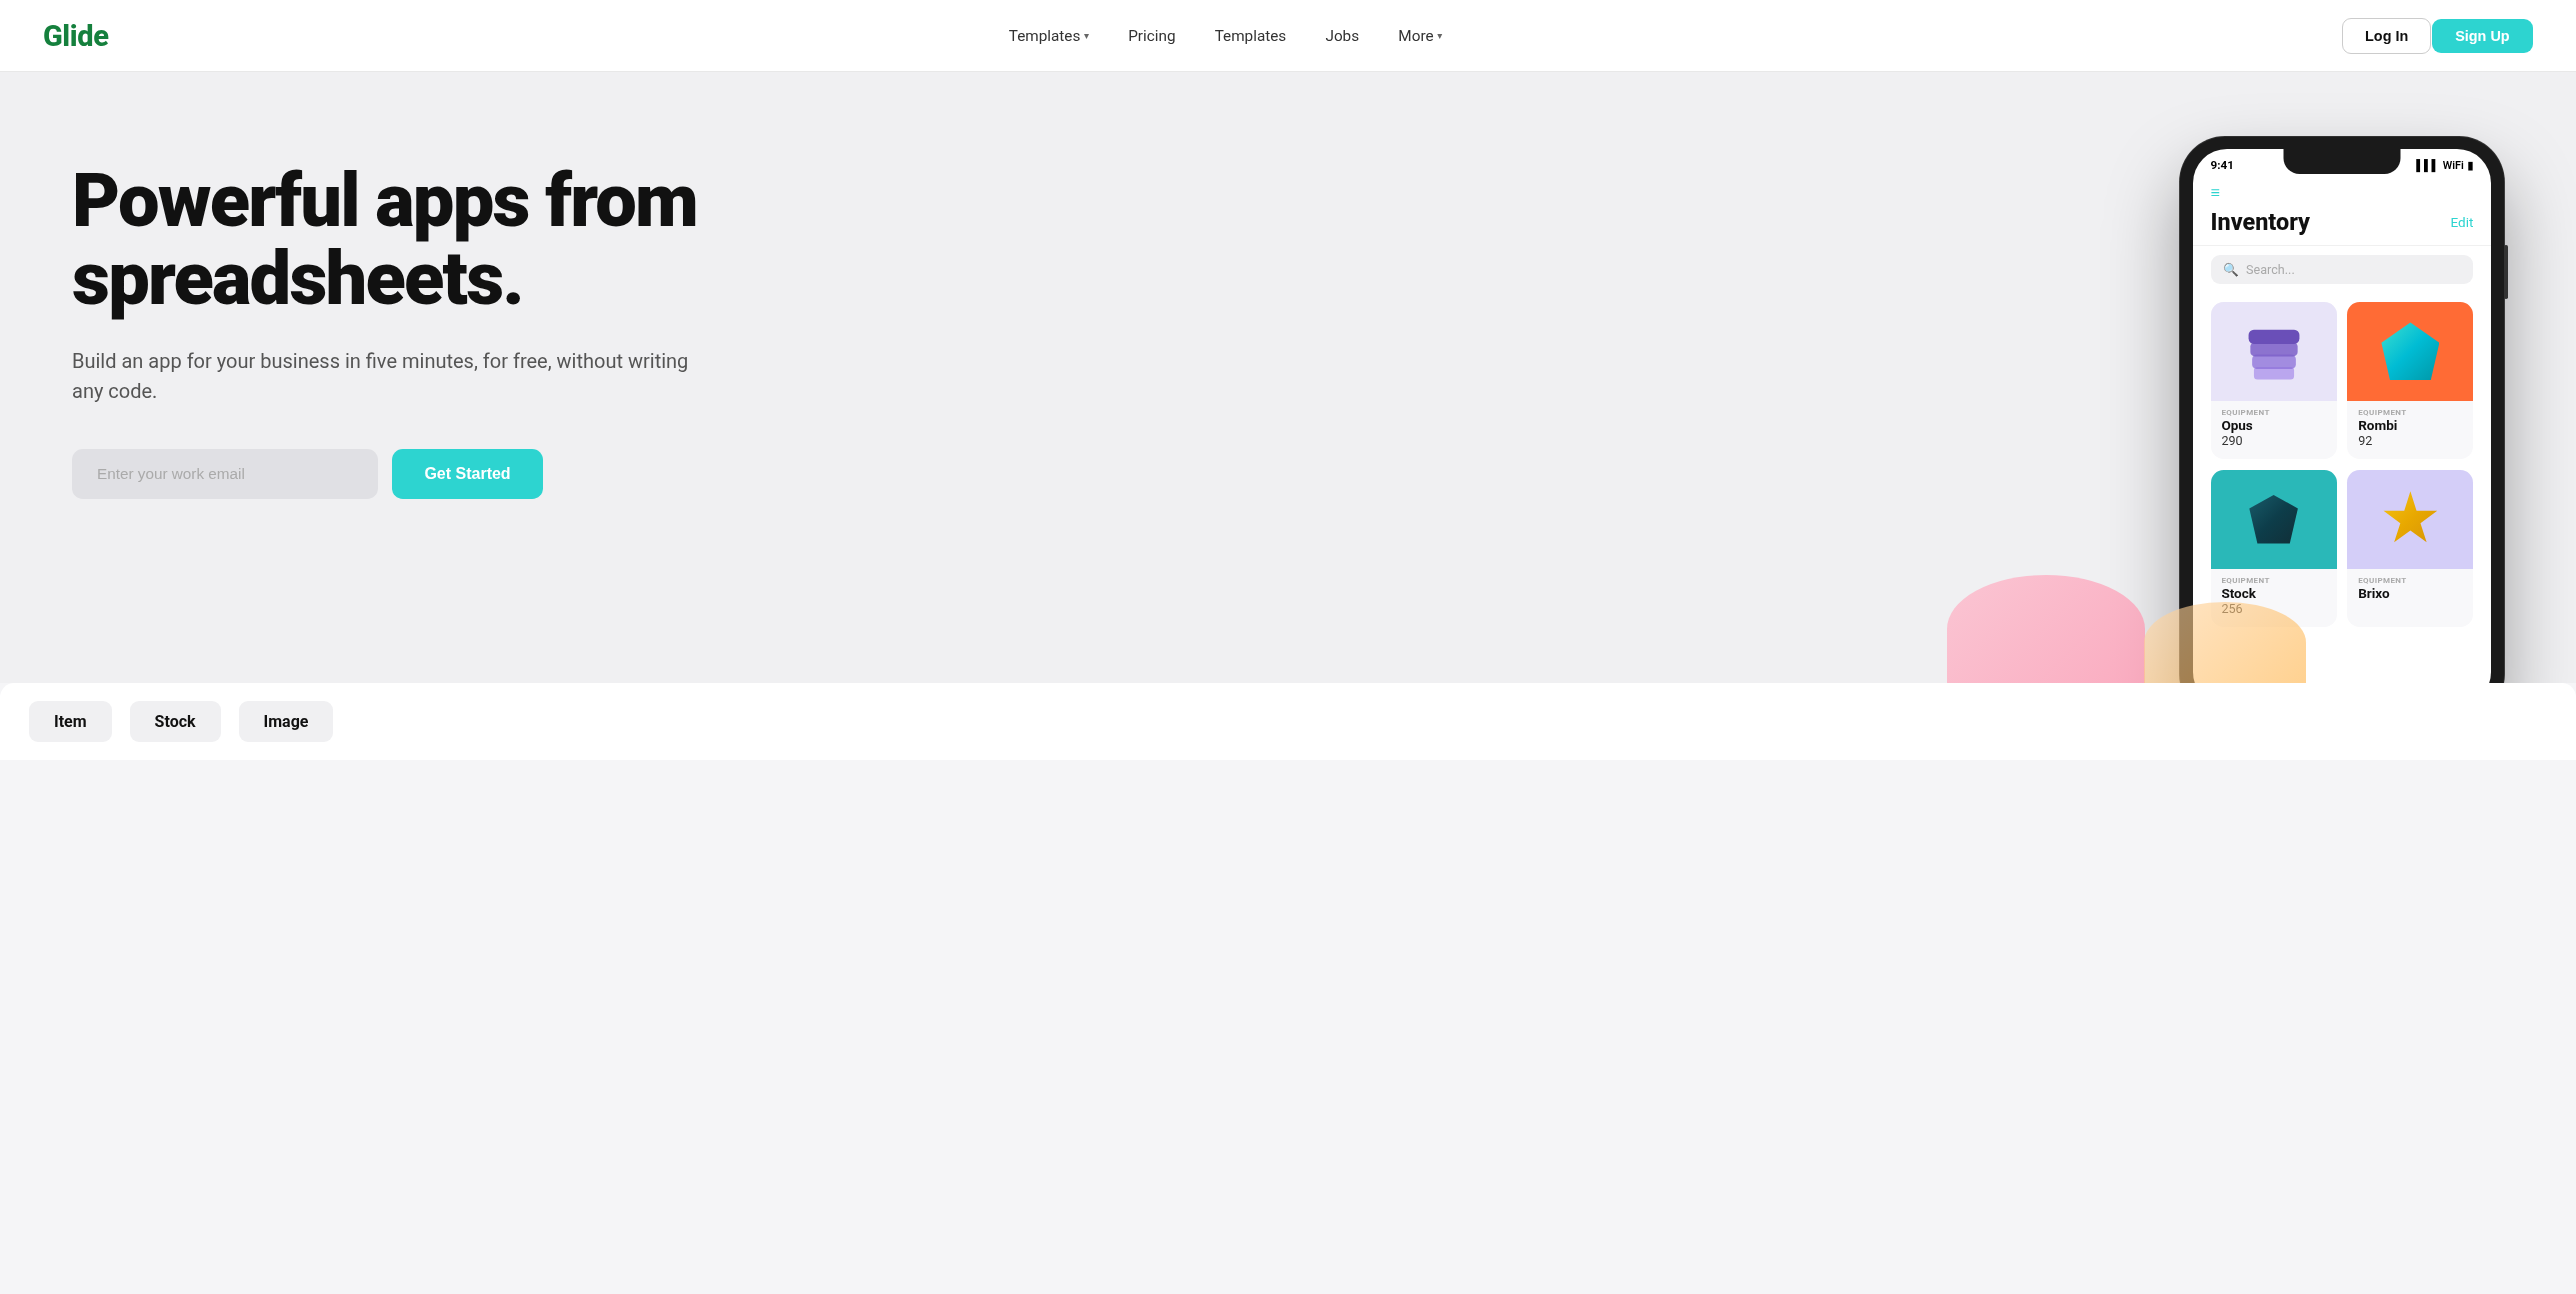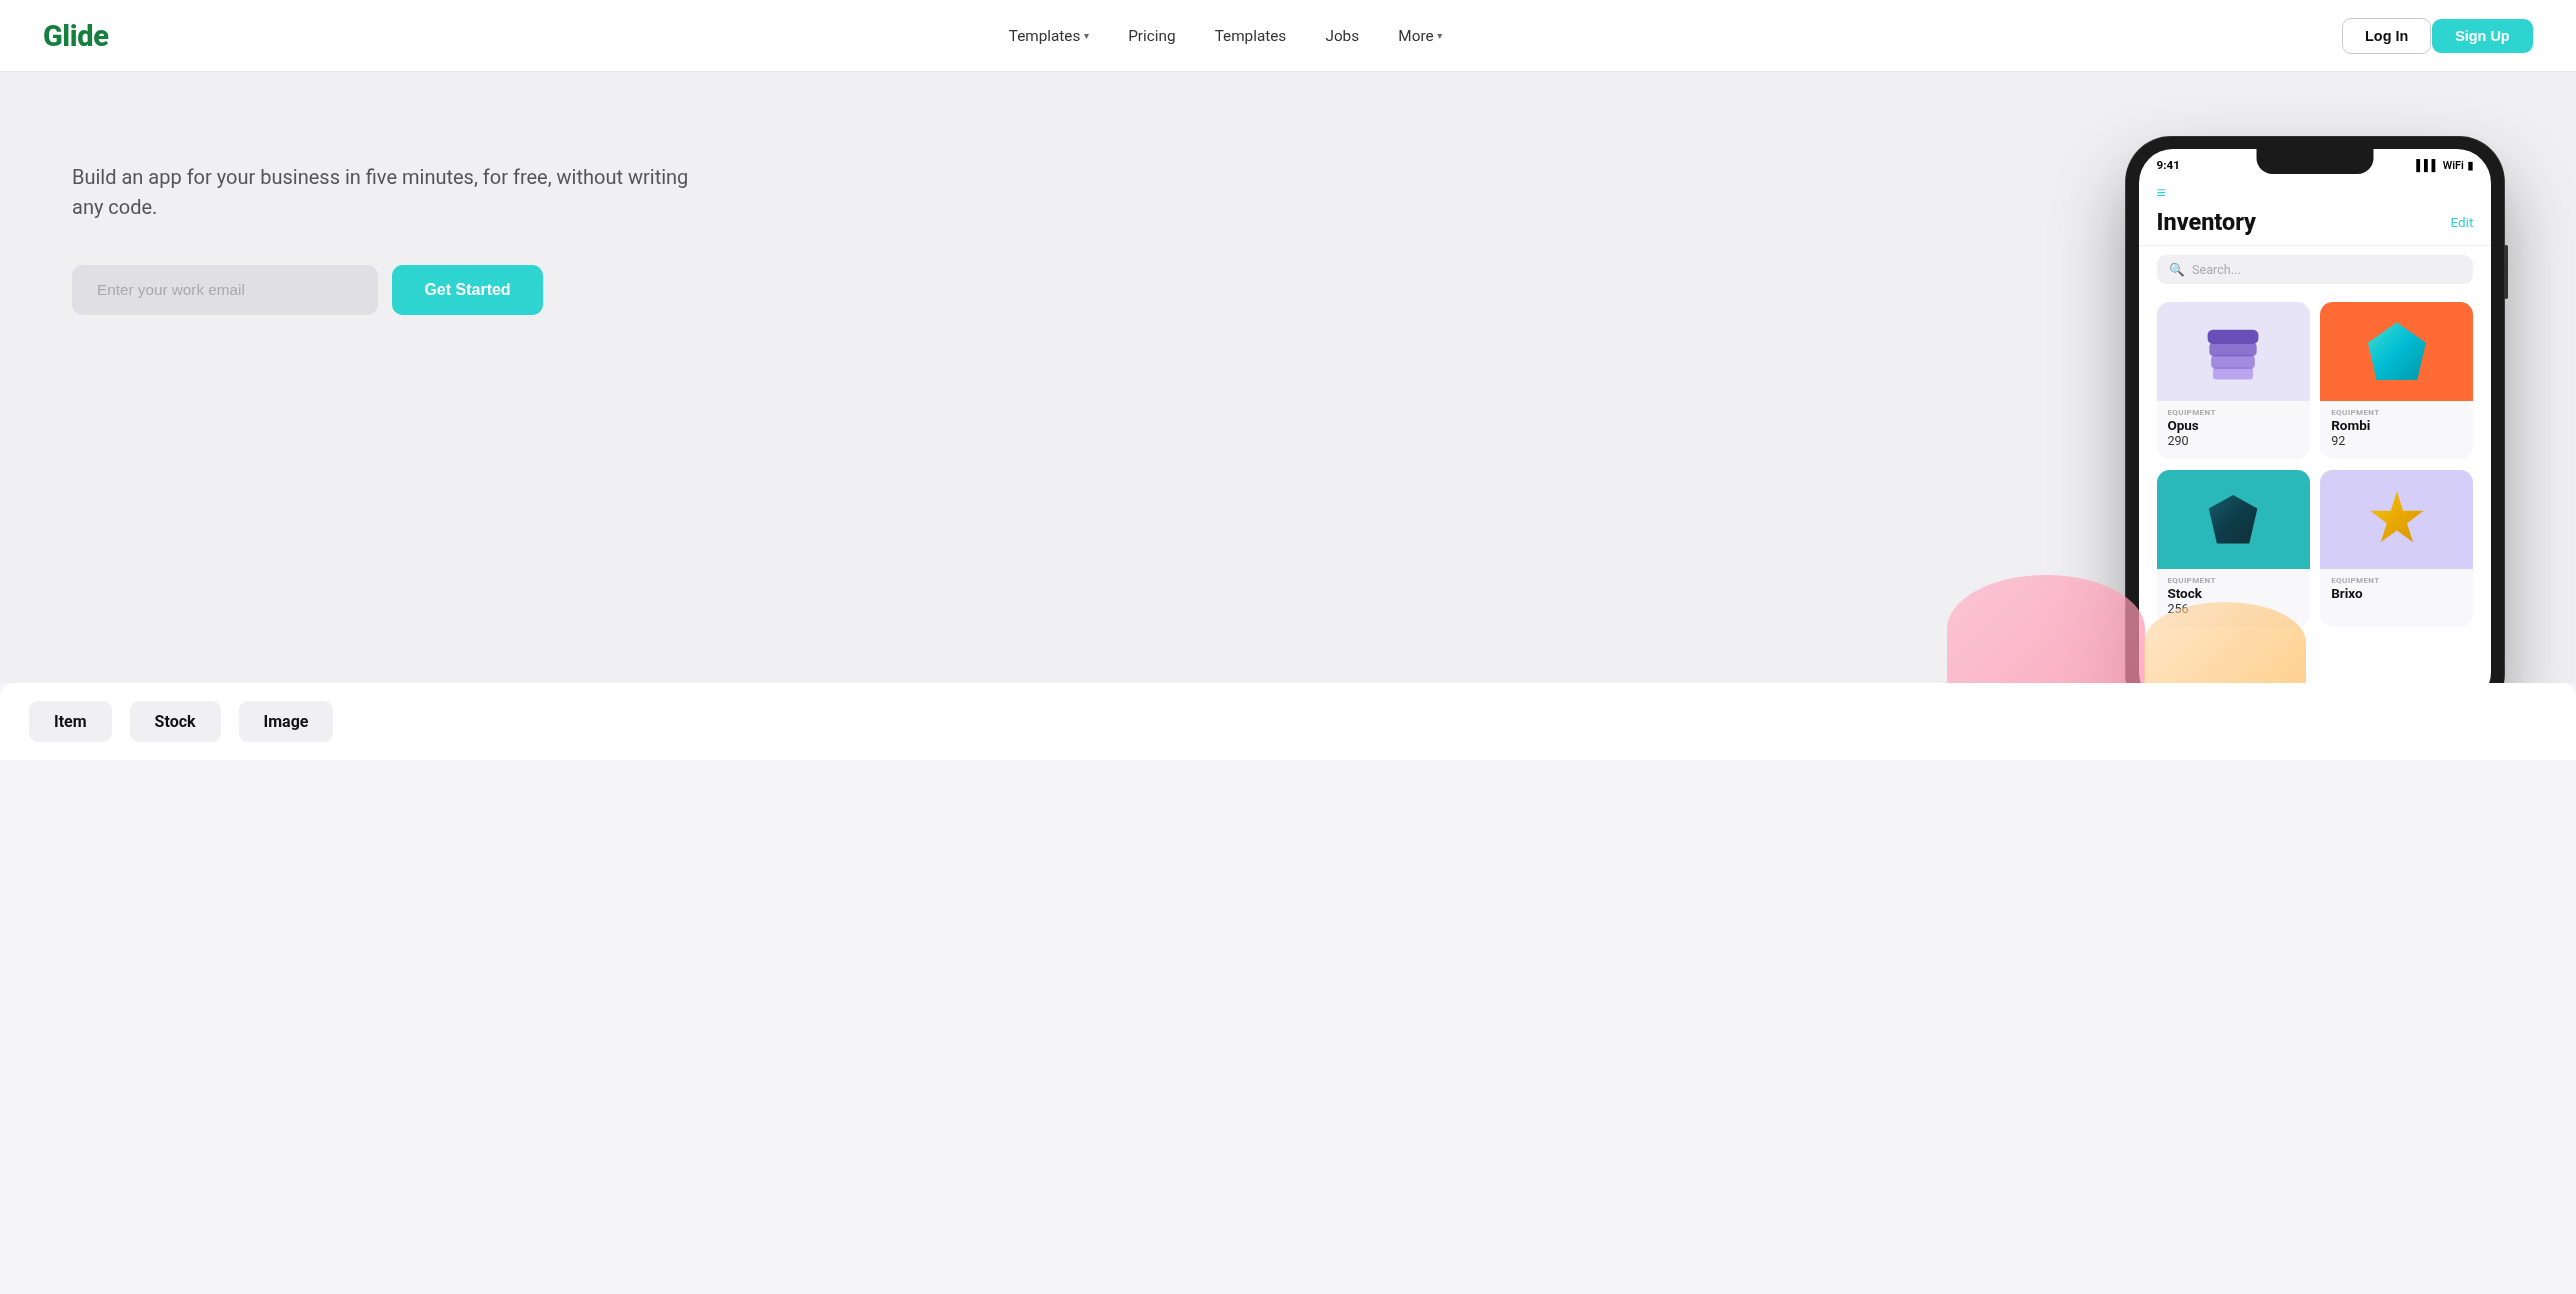--- a/index.html
+++ b/index.html
@@ -129,21 +129,21 @@
       border-radius: 10.8px;
       cursor: pointer;
       white-space: nowrap;
     }
 
     
     .phone-wrapper {
       position: absolute;
       right: 72px;
       bottom: -36px;
-      width: 378px;
+      width: 324px;
     }
     .phone-outer {
       background: #1a1a1a;
       border-radius: 45px;
       padding: 12.6px;
       box-shadow: 0 36px 72px rgba(0,0,0,0.35), 0 0 0 0.9px #333;
       position: relative;
     }
     .phone-notch {
       position: absolute;
@@ -346,20 +346,21 @@
   </div>
 
   <div class="nav-actions">
     <button class="btn-login">Log In</button>
     <button class="btn-signup">Sign Up</button>
   </div>
 </nav>
 
 <section class="hero">
   <div class="hero-content">
+    <h1 class="hero-title">Powerful apps from spreadsheets.</h1>
     <p class="hero-subtitle">Build an app for your business in five minutes, for free, without writing any code.</p>
     <div class="hero-form">
       <input class="hero-input" type="email" placeholder="Enter your work email" style="">
       <button class="btn-get-started">Get Started</button>
     </div>
   </div>
 
   <div class="phone-wrapper">
     <div class="phone-outer">
       <div class="phone-notch"></div>

